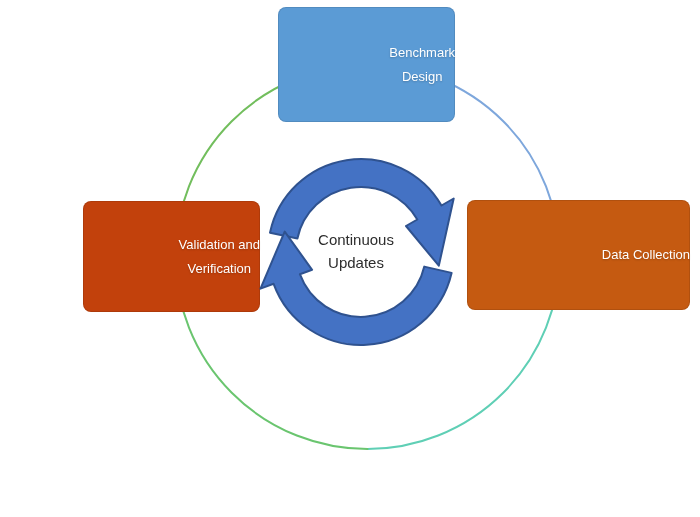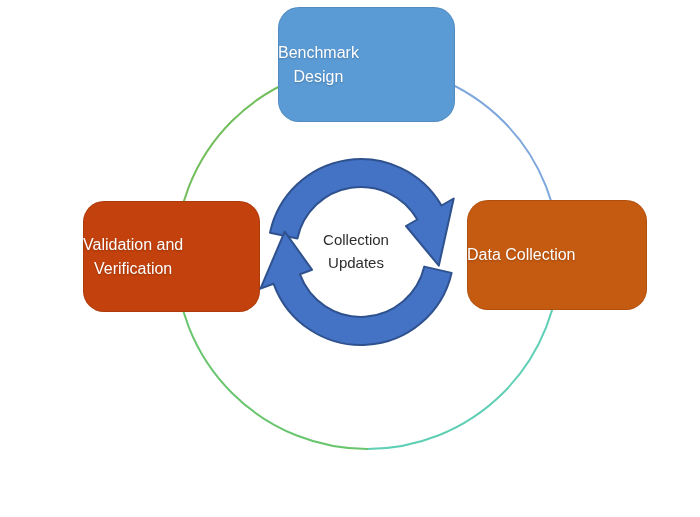--- a/index.html
+++ b/index.html
@@ -18,34 +18,34 @@
   svg { display: block; }
   .ring-svg {
     position: absolute;
     left: 0; top: 0;
     z-index: 1;
     pointer-events: none;
   }
   .node {
     position: absolute;
     z-index: 2;
-    border-radius: 21px;
+    border-radius: 8px;
     display: flex;
     align-items: center;
-    justify-content: flex-start;
+    justify-content: flex-end;
     text-align: center;
     color: #ffffff;
-    font-size: 16px;
+    font-size: 13px;
     line-height: 24px;
     white-space: pre-line;
     text-shadow: 0 1px 2px rgba(0,0,0,0.22);
     box-shadow: inset 0 0 0 1px rgba(0,0,0,0.10);
   }
   .node-top    { left: 278px; top:   7px; width: 177px; height: 115px; background: #5B9BD5; }
-  .node-right  { left: 467px; top: 200px; width: 180px; height: 110px; background: #C55A11; }
+  .node-right  { left: 467px; top: 200px; width: 180px; height: 110px; background: #C55A11; padding-left: 43px; }
   .node-bottom { left: 275px; top: 393px; width: 177px; height: 114px; background: #527F33; }
   .node-left   { left:  83px; top: 201px; width: 177px; height: 111px; background: #c2410c; }
   .cycle-icon-svg {
     position: absolute;
     left: 251px; top: 142px;
     z-index: 3;
   }
   .center-label {
     position: absolute;
     left: 276px; top: 228px;
@@ -99,16 +99,16 @@
     <path d="M 90.6 20.9
              A 93 93 0 0 1 -87.4 31.8
              L -100.5 36.6
              L -76.3 -20.4
              L -48.9 17.8
              L -61.1 22.2
              A 65 65 0 0 0 63.3 14.6
              Z" fill="#4472C4" stroke="#2F528F" stroke-width="2" stroke-linejoin="round"></path>
   </svg>
 
-  <div class="center-label">Collection
+  <div class="center-label">Continuous
 Updates</div>
 
 </div>
 
 </body></html>

